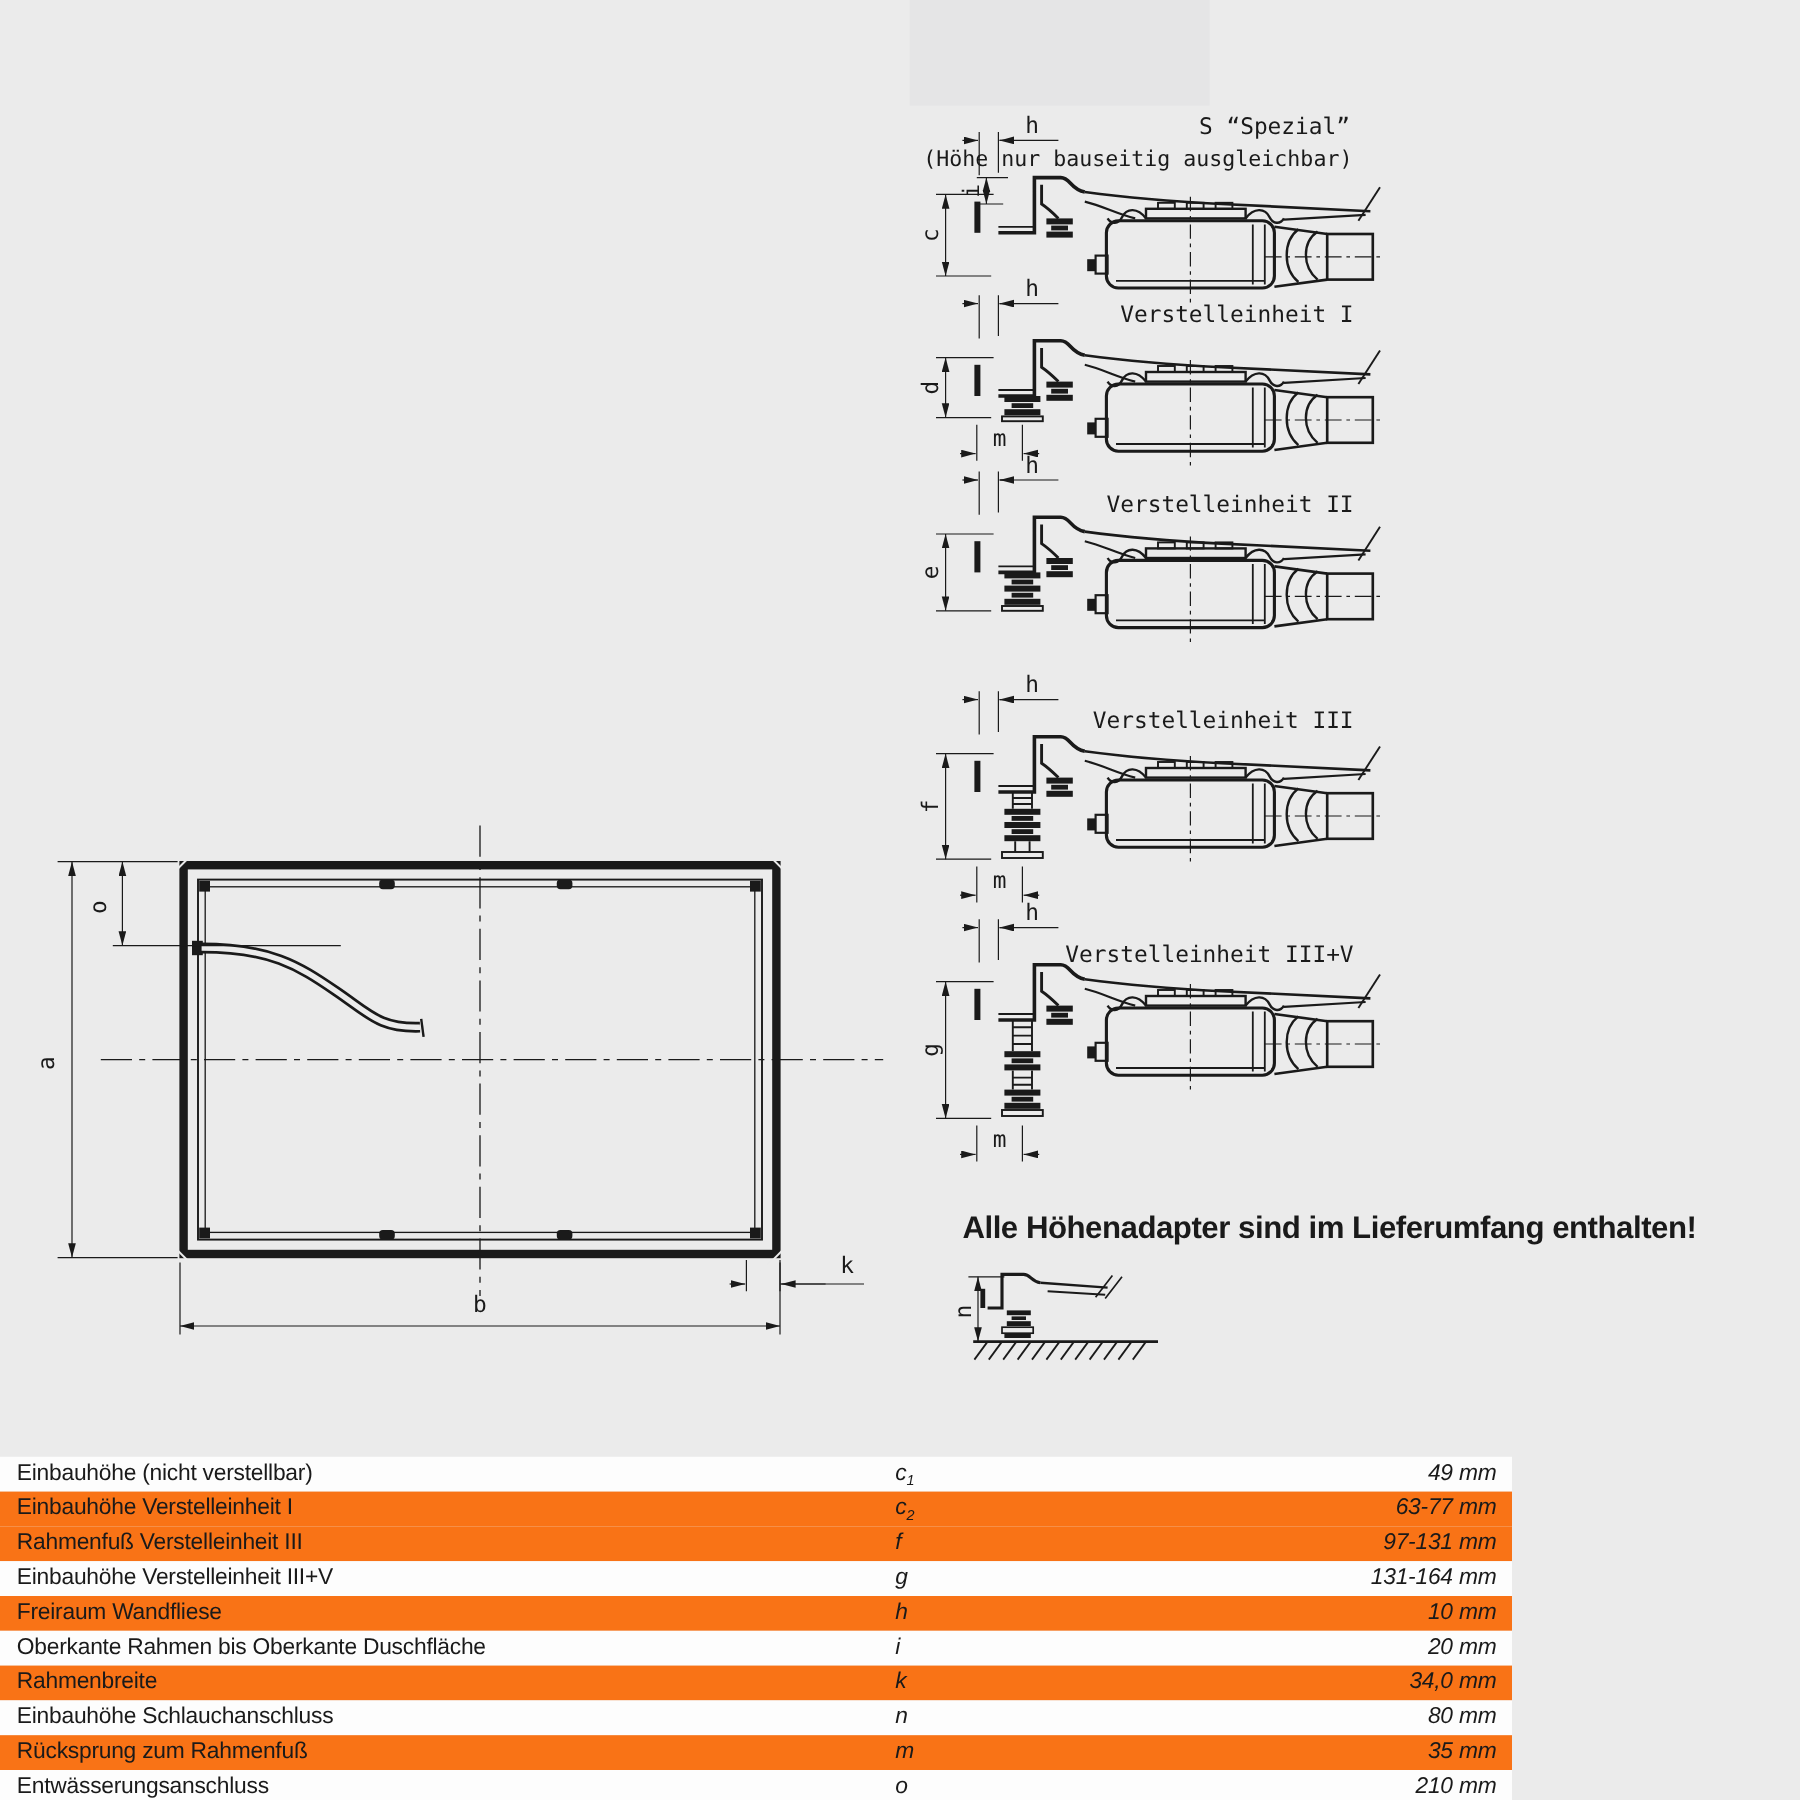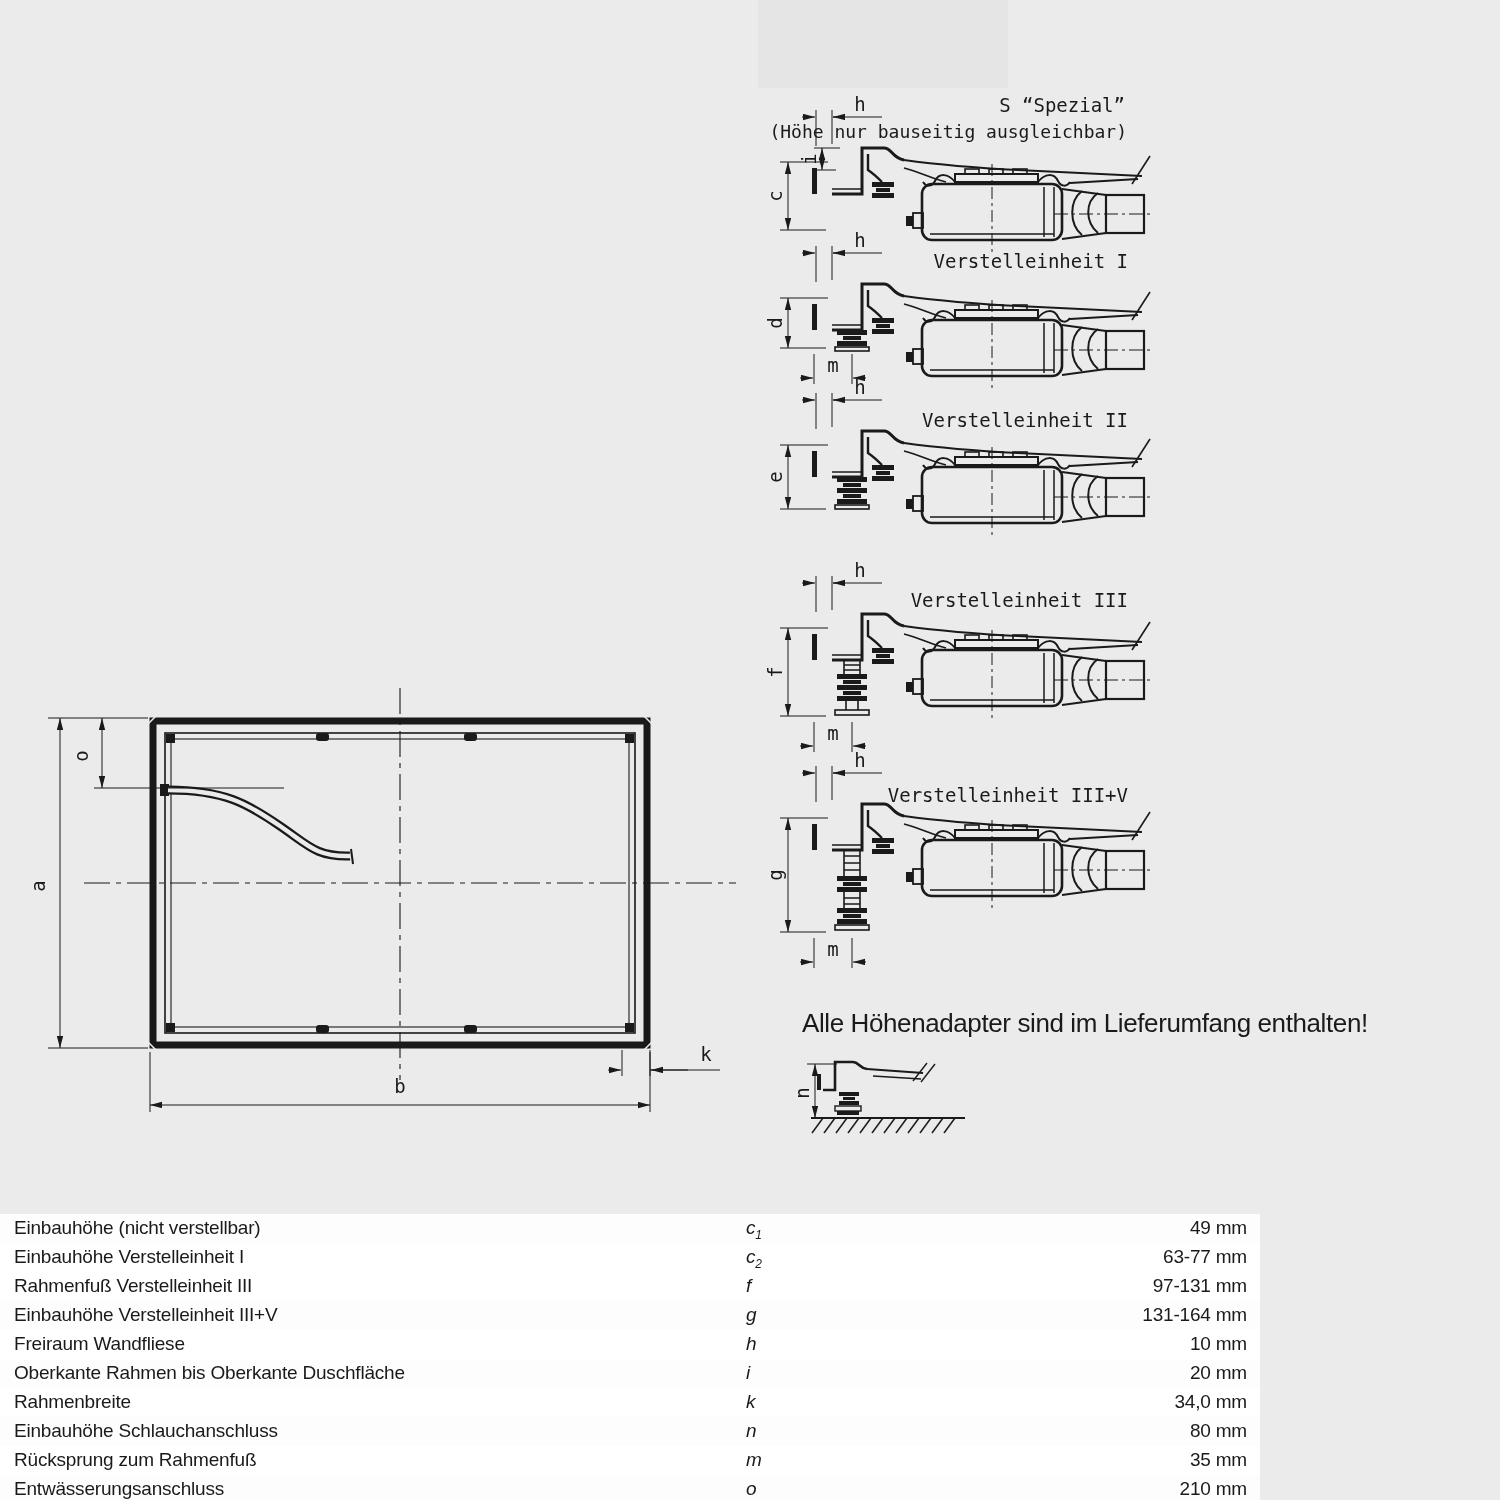--- a/index.html
+++ b/index.html
@@ -13,33 +13,33 @@
   .shade{position:absolute;background:#e5e5e6;}
   svg text{
     font-family:"DejaVu Sans Mono", monospace;
     font-size:19px;
     fill:#1a1a1a;
     stroke:none;
   }
   svg text.sub{font-size:18px;}
   .note{
     position:absolute;left:802px;top:1008px;
-    font-size:26px;font-weight:normal;letter-spacing:-0.4px;
+    font-size:26px;font-weight:bold;letter-spacing:-0.4px;
     white-space:nowrap;
   }
   
   .spec-table{position:absolute;left:0;top:1214px;width:1260px;}
   .trow{position:relative;height:29px;font-size:19px;letter-spacing:-0.2px;}
   .trow.white{background:#fdfdfd;}
-  .trow.gray{background:#ffffff;}
+  .trow.gray{background:#f97316;}
   .trow.filler{height:7px;}
   .tlabel{position:absolute;left:14px;top:3px;white-space:nowrap;}
   .tsym{position:absolute;left:746px;top:3px;font-style:italic;}
   .tsym sub{font-size:12px;line-height:0;}
-  .tval{position:absolute;right:13px;top:3px;white-space:nowrap;}
+  .tval{position:absolute;right:13px;top:3px;white-space:nowrap;font-style:italic;}
 </style>
 </head>
 <body>
 
 <div class="shade" style="left:758px;top:0;width:250px;height:88px"></div>
 
 <svg class="abs" style="left:750px;top:80px" width="540" height="940" viewBox="0 0 540 940">
   <defs>
     <marker id="mA" markerWidth="13" markerHeight="8" refX="12" refY="3.2" orient="auto-start-reverse" markerUnits="userSpaceOnUse">
       <path d="M0,0 L12,3.2 L0,6.4 Z" fill="#1a1a1a"></path>

